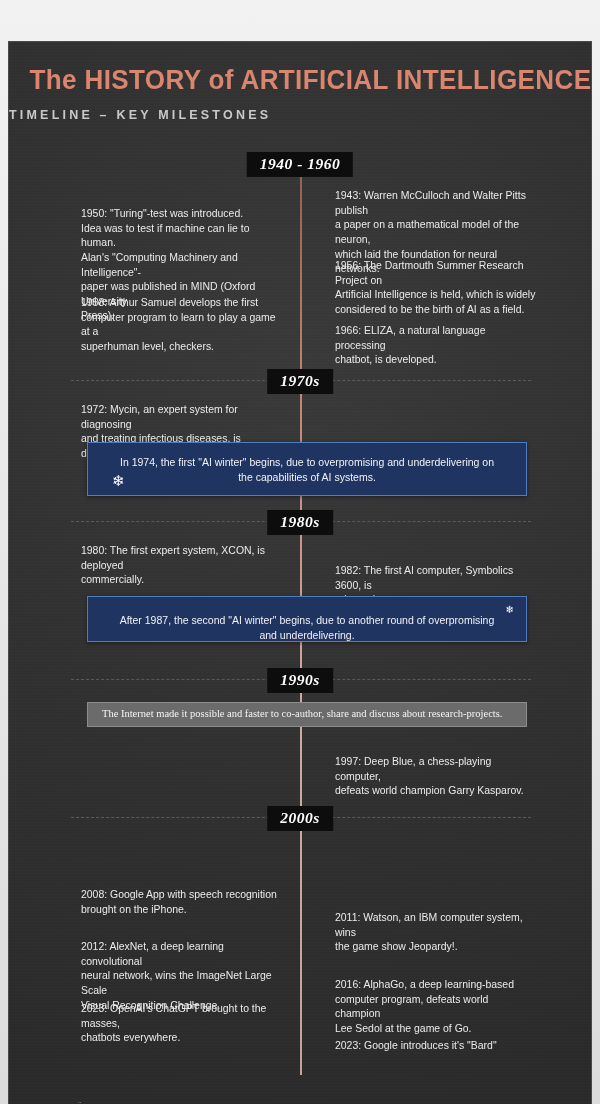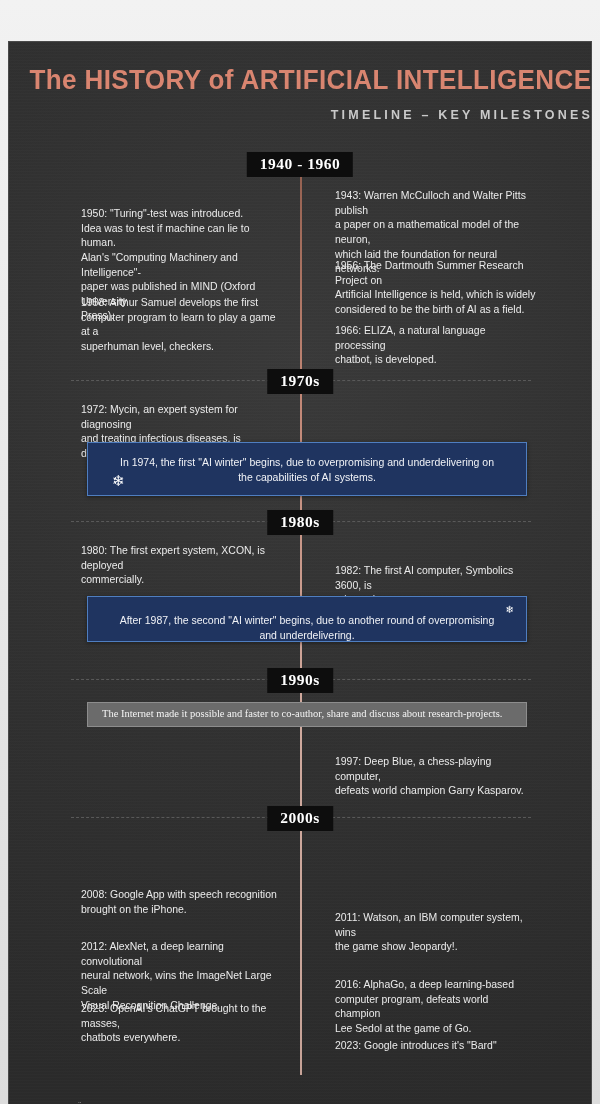--- a/index.html
+++ b/index.html
@@ -53,21 +53,21 @@
     font-weight: 700;
     color: #d98570;
     letter-spacing: 0.4px;
     transform: scaleX(0.93);
     white-space: nowrap;
   }
   #subtitle {
     position: absolute;
     left: 0; top: 66px;
     width: 584px;
-    text-align: right;
+    text-align: left;
     font-size: 12.5px;
     font-weight: 700;
     color: #c9c9c9;
     letter-spacing: 3.2px;
     white-space: nowrap;
   }
 
   
   #spine {
     position: absolute;
@@ -80,20 +80,21 @@
   }
 
   
   .era {
     position: absolute;
     left: 50%;
     transform: translateX(-50%);
     background: #0d0d0d;
     color: #ffffff;
     font-family: "Liberation Serif", "DejaVu Serif", serif;
+    font-style: italic;
     font-weight: 700;
     font-size: 15.5px;
     padding: 3px 13px 4px 13px;
     white-space: nowrap;
     z-index: 4;
     letter-spacing: 0.5px;
   }
 
   .divider {
     position: absolute;

